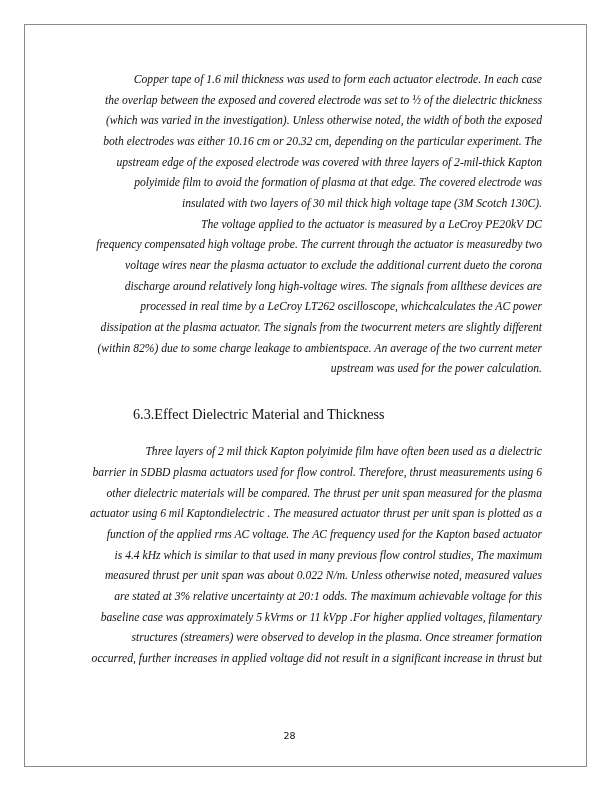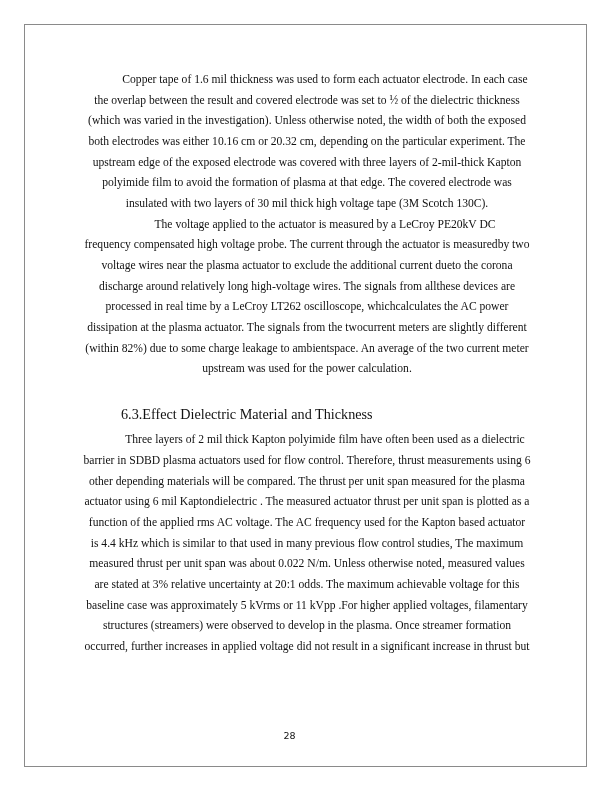--- a/index.html
+++ b/index.html
@@ -27,34 +27,35 @@
       left: 72px;
       top: 70px;
       width: 470px;
       font-family: "Liberation Serif", serif;
       font-size: 11.6px;
       color: #111111;
     }
     .para {
       margin: 0;
       line-height: 20.65px;
-      text-align: center;
+      text-align: right;
+      font-style: italic;
     }
     .para .line {
       display: block;
       white-space: nowrap;
     }
     .para .line.indent {
       padding-left: 36px;
     }
     .gap {
       height: 20.6px;
     }
     .heading {
-      margin: 4px;
+      margin: 16px;
       padding-left: 45px;
       font-size: 14.2px;
       line-height: 24px;
       margin-top: 2px;
       white-space: nowrap;
     }
     .page-number {
       position: absolute;
       top: 730px;
       left: 0;
@@ -69,21 +70,21 @@
   </style>
 </head>
 <body>
 
 <div class="page-border"></div>
 
 <div class="content">
 
   <p class="para">
     <span class="line indent">Copper tape of 1.6 mil thickness was used to form each actuator electrode. In each case</span>
-    <span class="line">the overlap between the result and covered electrode was set to ½ of the dielectric thickness</span>
+    <span class="line">the overlap between the exposed and covered electrode was set to ½ of the dielectric thickness</span>
     <span class="line">(which was varied in the investigation). Unless otherwise noted, the width of both the exposed</span>
     <span class="line">both electrodes was either 10.16 cm or 20.32 cm, depending on the particular experiment. The</span>
     <span class="line">upstream edge of the exposed electrode was covered with three layers of 2-mil-thick Kapton</span>
     <span class="line">polyimide film to avoid the formation of plasma at that edge. The covered electrode was</span>
     <span class="line">insulated with two layers of 30 mil thick high voltage tape (3M Scotch 130C).</span>
   </p>
 
   <p class="para">
     <span class="line indent">The voltage applied to the actuator is measured by a LeCroy PE20kV DC</span>
     <span class="line">frequency compensated high voltage probe. The current through the actuator is measuredby two</span>
@@ -95,21 +96,21 @@
     <span class="line">upstream was used for the power calculation.</span>
   </p>
 
   <div class="gap"></div>
 
   <h2 class="heading" style="font-weight: normal;">6.3.Effect Dielectric Material and Thickness</h2>
 
   <p class="para">
     <span class="line indent">Three layers of 2 mil thick Kapton polyimide film have often been used as a dielectric</span>
     <span class="line">barrier in SDBD plasma actuators used for flow control. Therefore, thrust measurements using 6</span>
-    <span class="line">other depending materials will be compared. The thrust per unit span measured for the plasma</span>
+    <span class="line">other dielectric materials will be compared. The thrust per unit span measured for the plasma</span>
     <span class="line">actuator using 6 mil Kaptondielectric .  The measured actuator thrust per unit span is plotted as a</span>
     <span class="line">function of the applied rms AC voltage. The AC frequency used for the Kapton based   actuator</span>
     <span class="line">is 4.4 kHz which is similar to that used in many previous flow control studies, The maximum</span>
     <span class="line">measured thrust per unit span was about 0.022 N/m. Unless otherwise noted, measured values</span>
     <span class="line">are stated at 3% relative uncertainty at 20:1 odds. The maximum achievable voltage for this</span>
     <span class="line">baseline case was approximately 5 kVrms or 11 kVpp .For higher applied voltages, filamentary</span>
     <span class="line">structures (streamers) were observed to develop in the plasma. Once streamer formation</span>
     <span class="line">occurred, further increases in applied voltage did not result in a significant increase in thrust but</span>
   </p>
 

